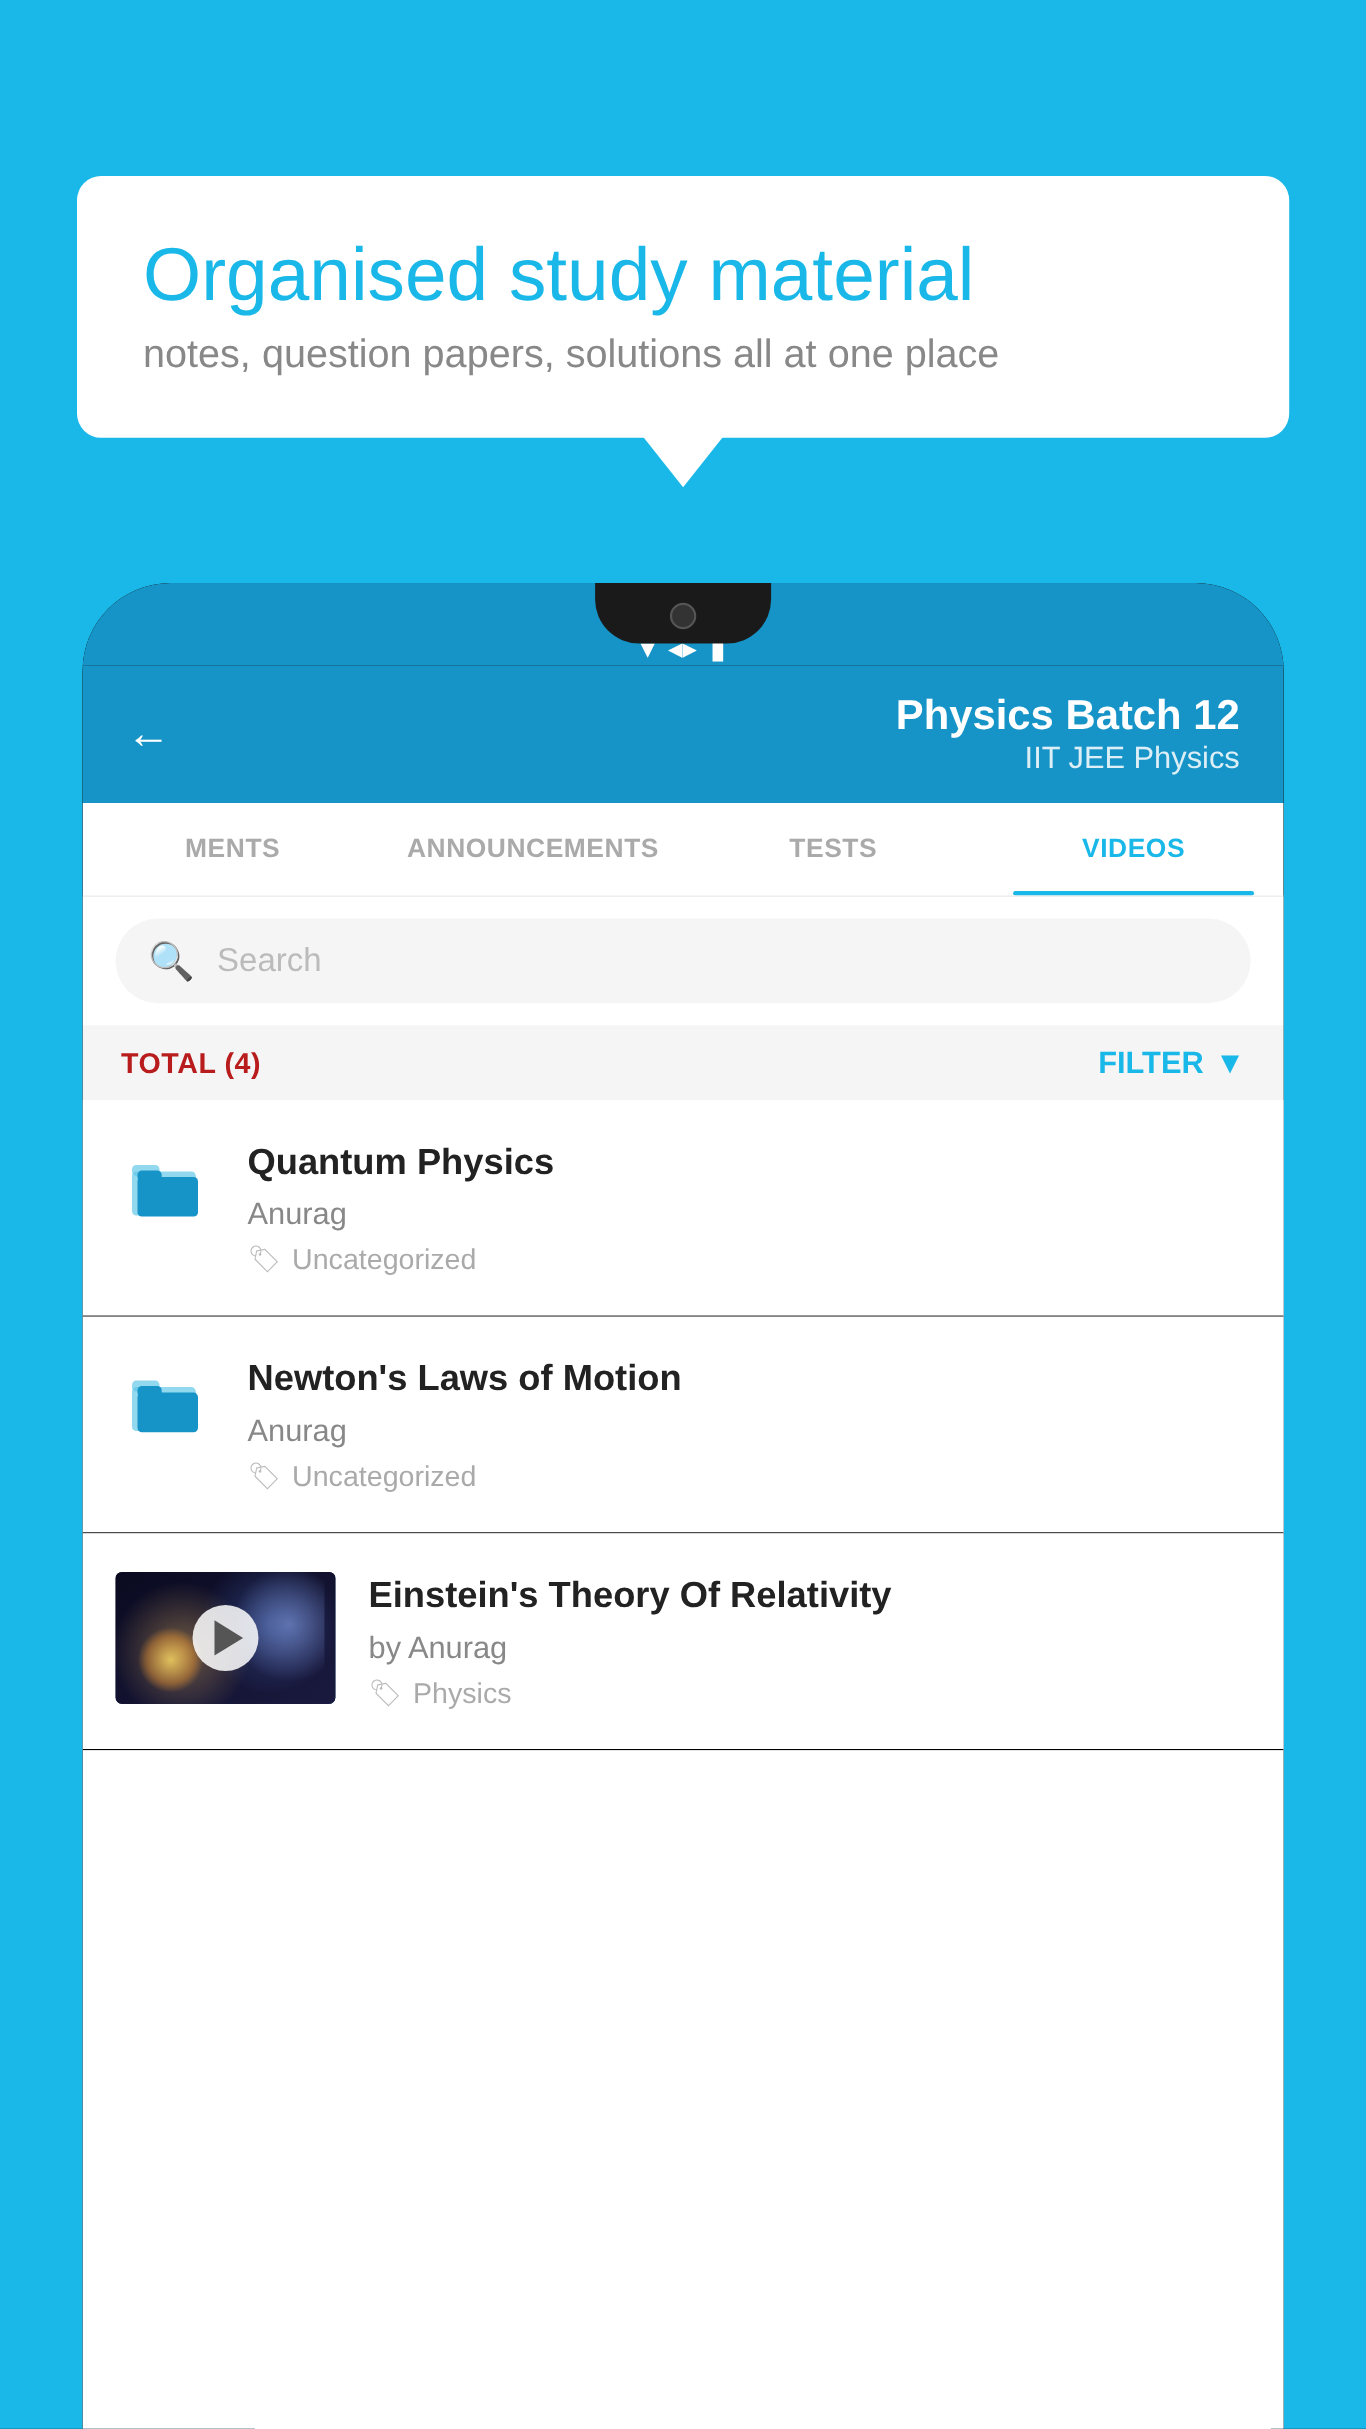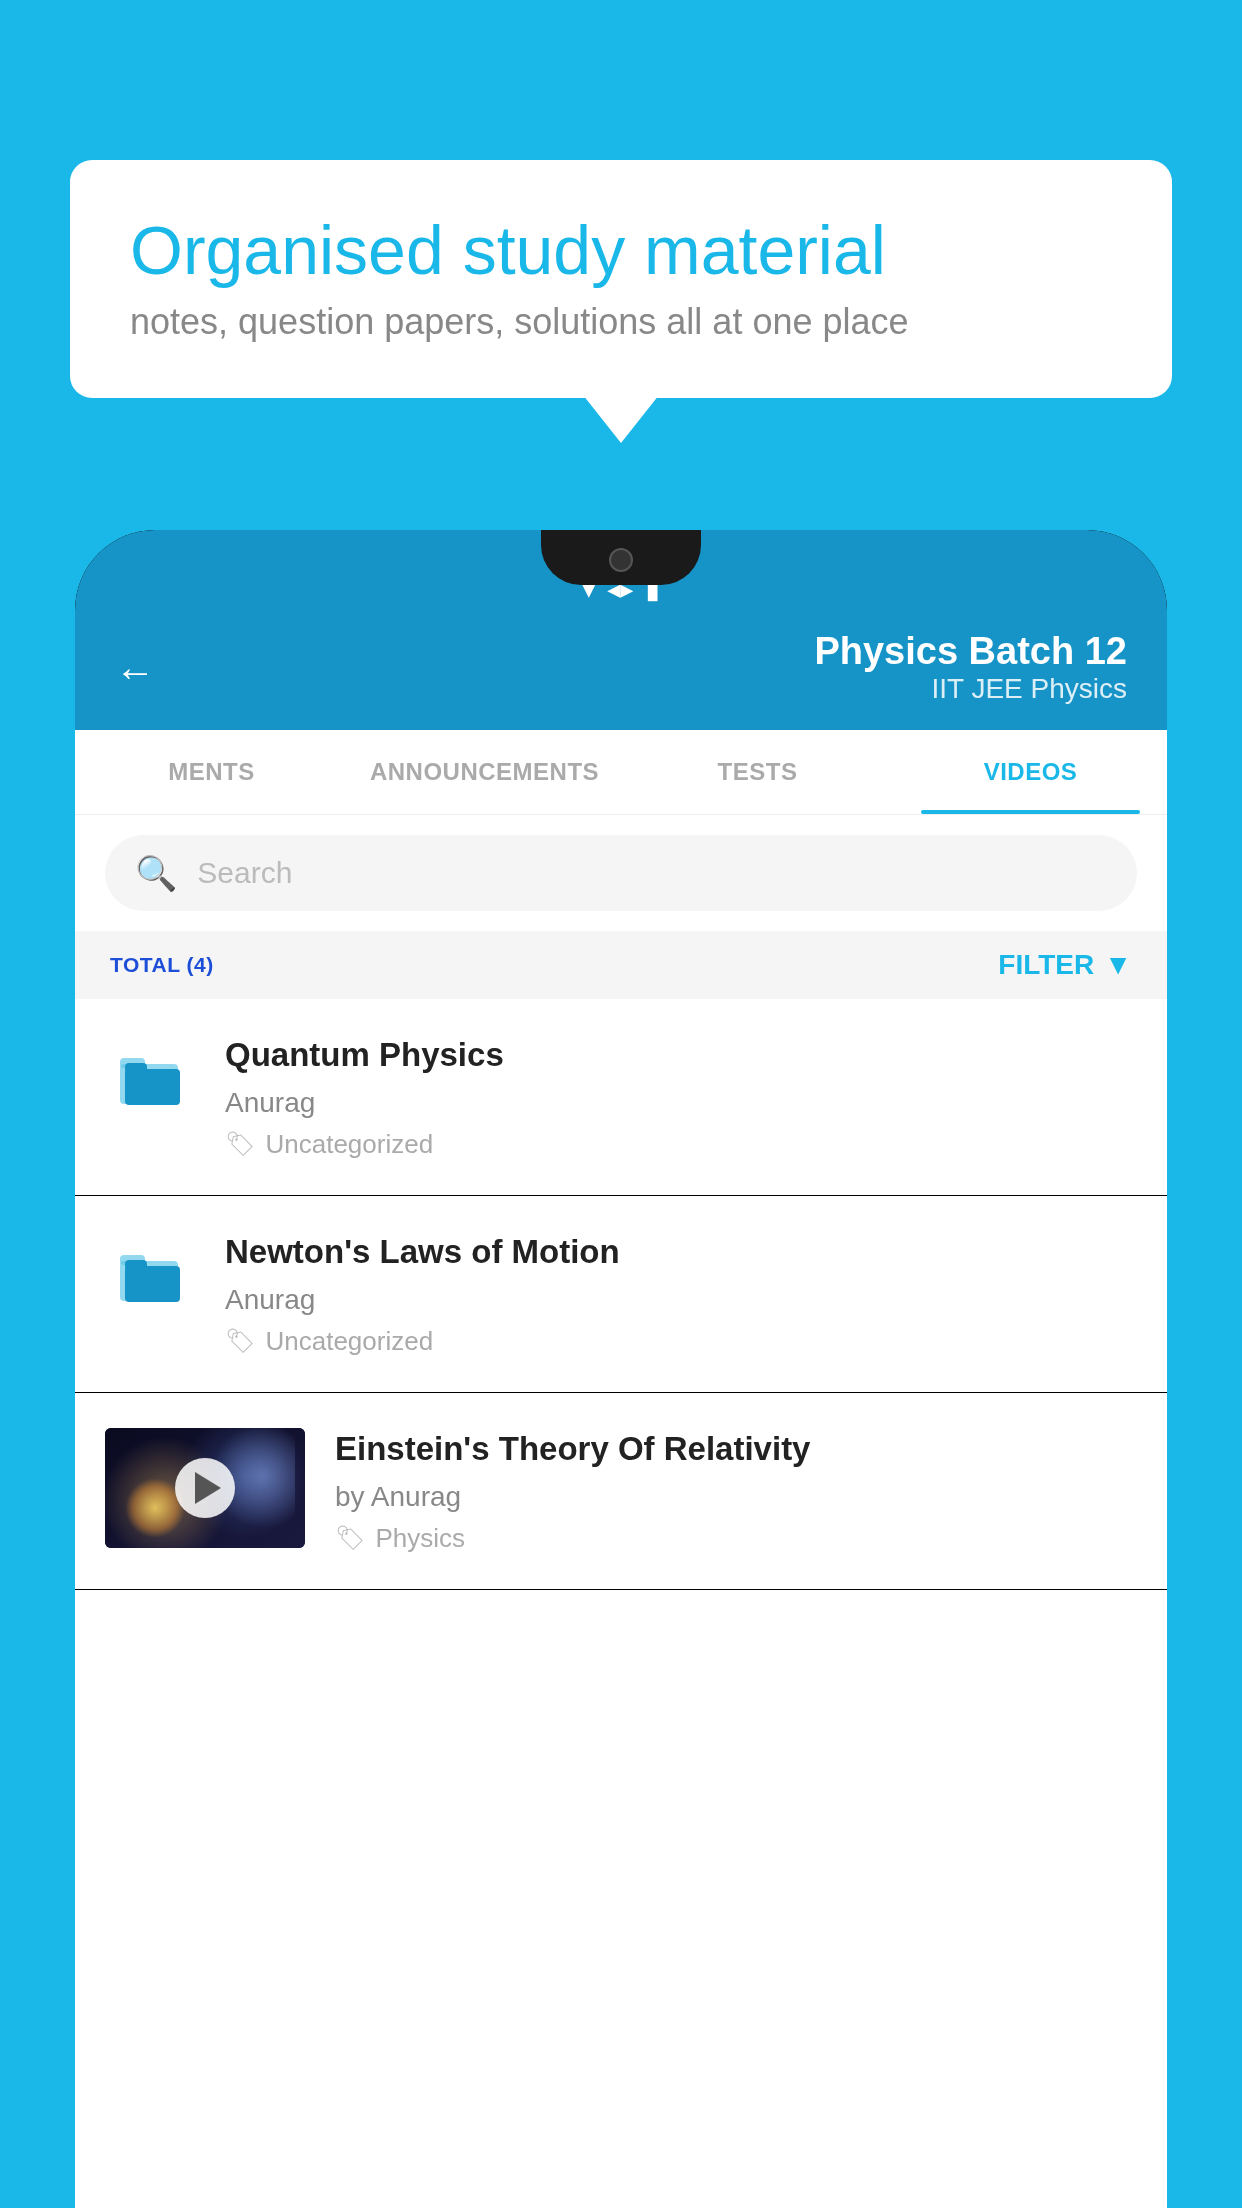--- a/index.html
+++ b/index.html
@@ -223,22 +223,22 @@
     
     .filter-bar {
       background: #f5f5f5;
       display: flex;
       align-items: center;
       justify-content: space-between;
       padding: 18px 35px;
     }
 
     .total-count {
-      color: #1d4ed8;
-      font-size: 21px;
+      color: #b91c1c;
+      font-size: 26px;
       font-weight: 600;
       letter-spacing: 0.5px;
     }
 
     .filter-btn {
       color: #1ab8e8;
       font-size: 28px;
       font-weight: 700;
       display: flex;
       align-items: center;

